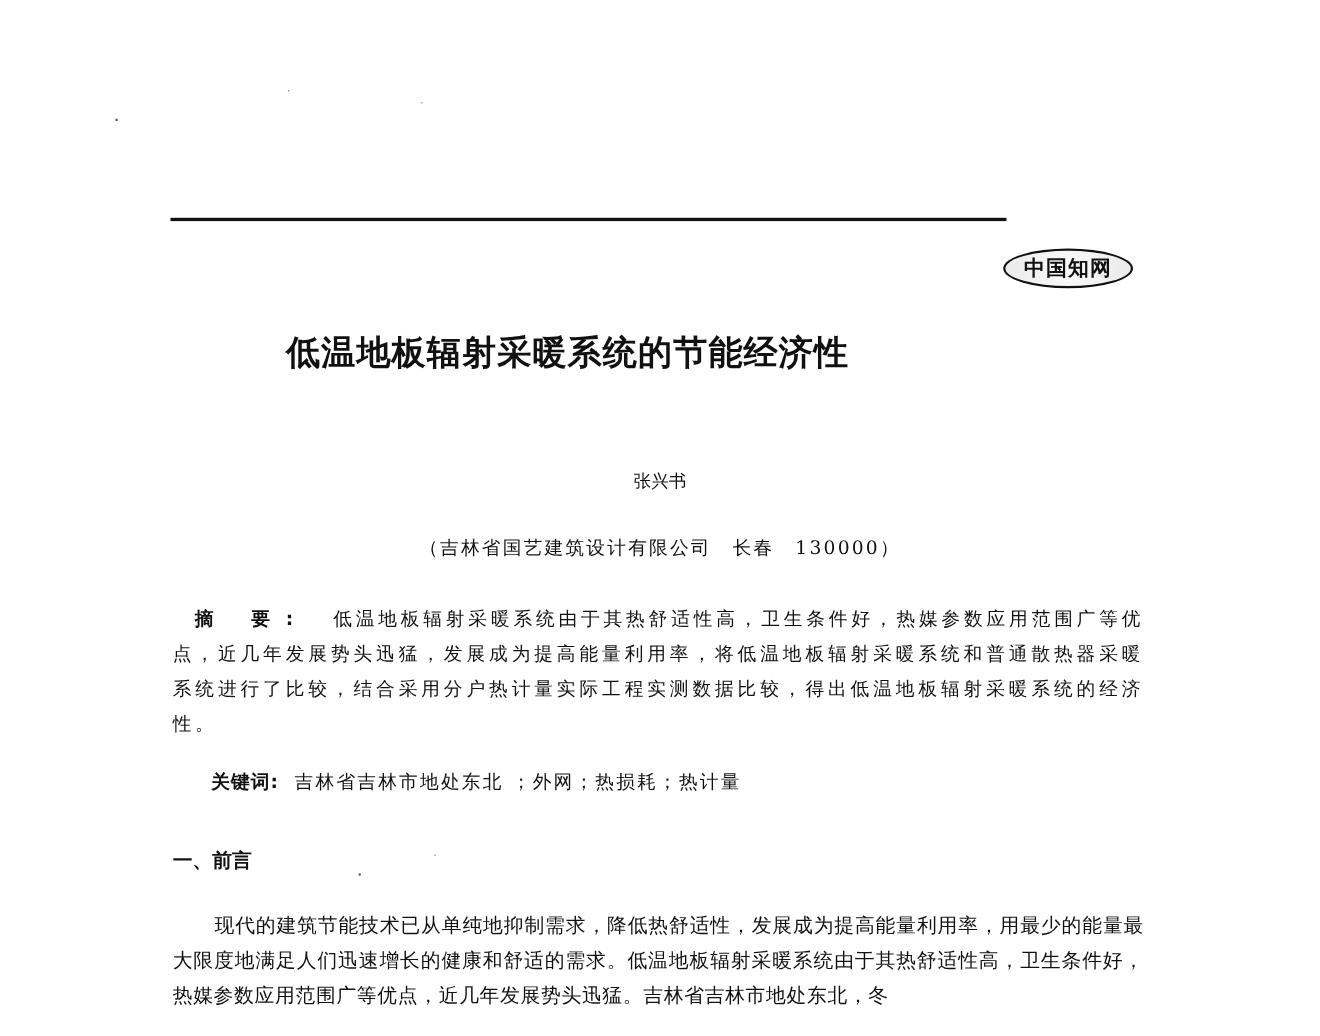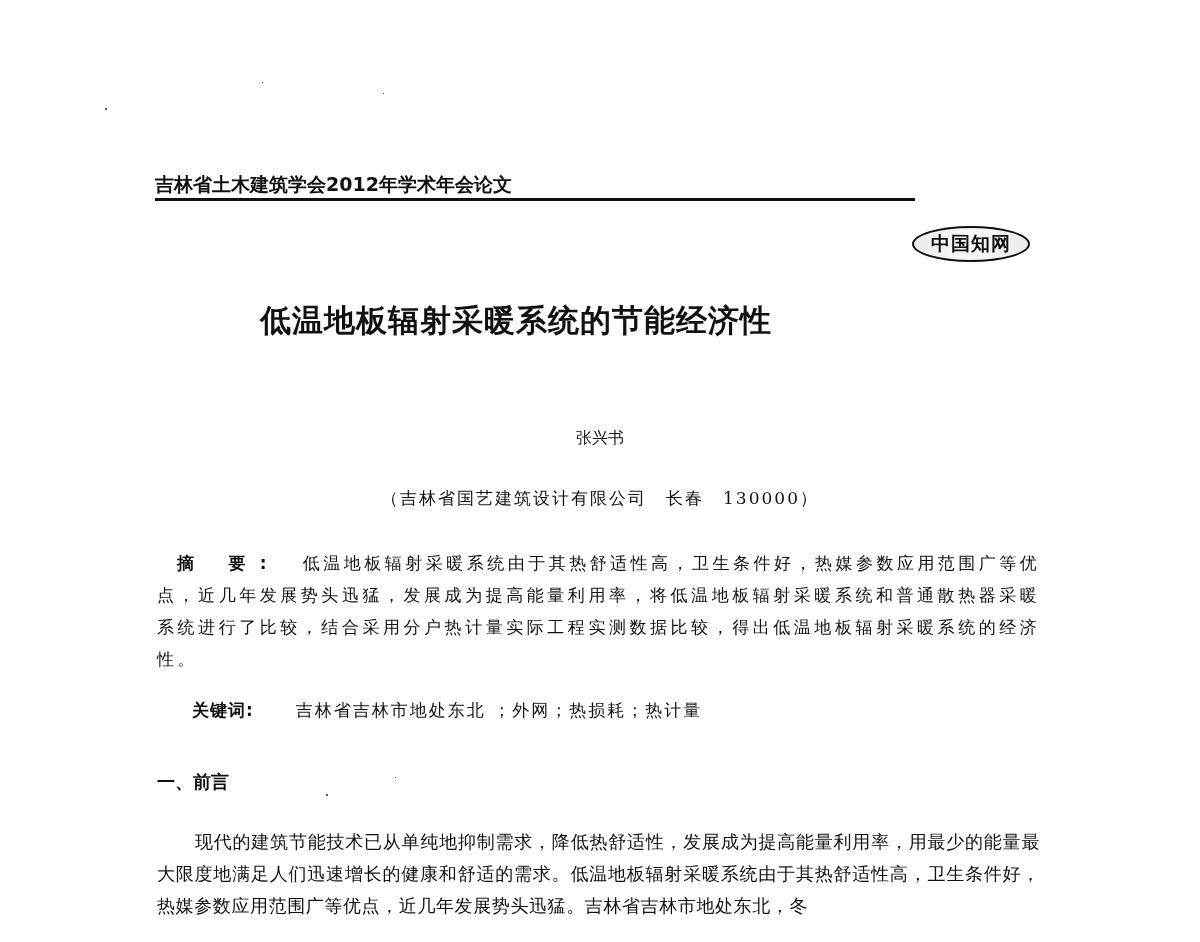--- a/index.html
+++ b/index.html
@@ -124,21 +124,21 @@
     left: 192px;
     top: 699px;
     font-size: 17px;
     letter-spacing: 2px;
     color: #111;
     white-space: nowrap;
   }
   .keywords .lbl {
     font-family: "DejaVu Sans", "Liberation Sans", sans-serif;
     font-weight: bold;
-    margin-right: 42px;
+    margin-right: 14px;
     letter-spacing: 1px;
   }
   .section-heading {
     position: absolute;
     left: 157px;
     top: 770px;
     font-family: "DejaVu Sans", "Liberation Sans", sans-serif;
     font-weight: bold;
     font-size: 18px;
     color: #111;
@@ -160,21 +160,20 @@
 </head>
 <body>
 
 <div class="speck" style="left:105px;top:108px;"></div>
 <div class="speck" style="left:262px;top:82px;width:1px;height:1px;"></div>
 <div class="speck" style="left:383px;top:93px;width:1px;height:1px;"></div>
 <div class="speck" style="left:326px;top:794px;"></div>
 <div class="speck" style="left:395px;top:777px;width:1px;height:1px;"></div>
 
 <div class="header">
-  <div class="header-title">吉林省土木建筑学会2012年学术年会论文</div>
   <div class="header-rule"></div>
   <div class="cnki-logo">
     <span>中国知网</span>
   </div>
 </div>
 
 <div class="paper-title">低温地板辐射采暖系统的节能经济性</div>
 
 <div class="author">张兴书</div>
 

